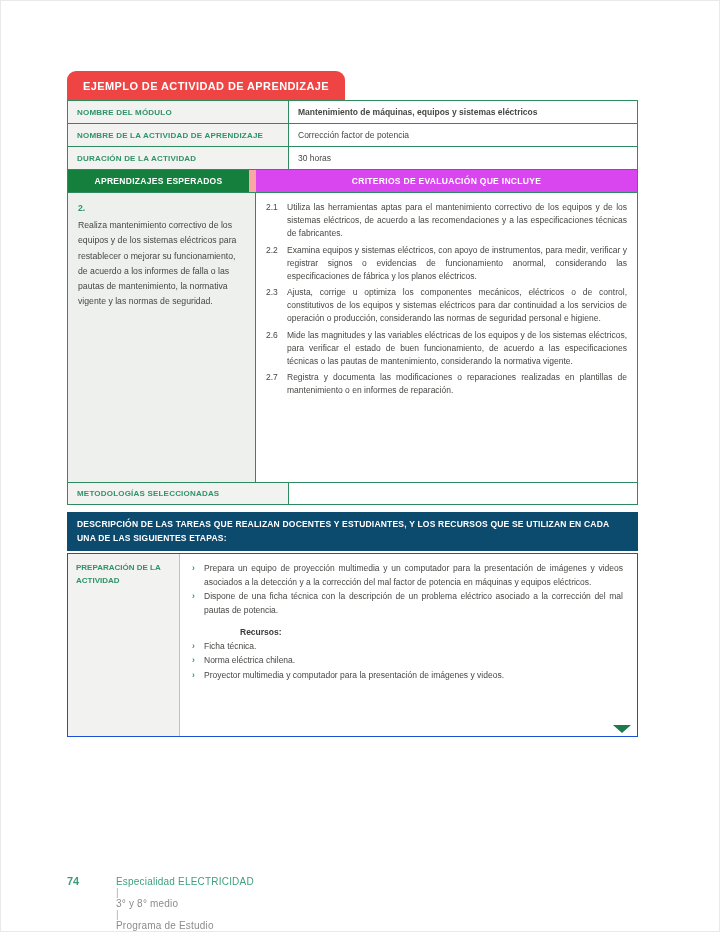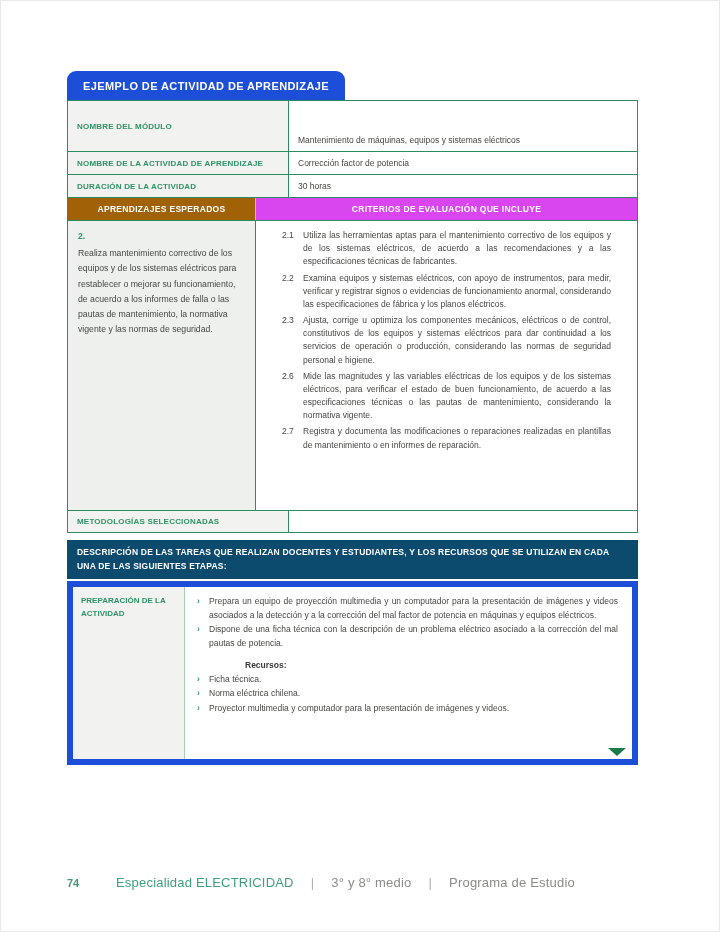--- a/index.html
+++ b/index.html
@@ -13,21 +13,21 @@
     border:1px solid #e9e9e7;
   }
   .content{
     position:absolute;
     left:66px;top:70px;
     width:571px;
   }
   
   .badge{
     display:inline-block;
-    background:#1d4ed8;
+    background:#ef4444;
     color:#ffffff;
     font-weight:bold;
     font-size:11px;
     letter-spacing:.4px;
     padding:9px 16px 8px 16px;
     border-radius:9px 9px 0 0;
   }
   
   .main-table{
     border:1px solid #2e8b5f;
@@ -48,43 +48,43 @@
     font-size:8px;
     letter-spacing:.2px;
     border-right:1px solid #2e8b5f;
     display:flex;align-items:center;
   }
   .value-cell{
     font-size:8.5px;
     display:flex;align-items:center;
     color:#474744;
   }
-  .value-cell.bold{font-weight:normal;margin-top:28px;}
+  .value-cell.bold{font-weight:bold;}
   .head-left{
-    background:#a16207;color:#fff;font-weight:bold;font-size:8.5px;
+    background:#15803d;color:#fff;font-weight:bold;font-size:8.5px;
     text-align:center;justify-content:center;display:flex;align-items:center;
     letter-spacing:.3px;padding:6px 4px;
-    border-right:1px solid #fca5a5;
+    border-right:7px solid #fca5a5;
   }
   .head-right{
     background:#d946ef;color:#fff;font-weight:bold;font-size:8.5px;
     text-align:center;justify-content:center;display:flex;align-items:center;
     letter-spacing:.3px;padding:6px 4px;
   }
   .expected-cell{
     background:#edf0ed;
     border-right:1px solid #2e8b5f;
     padding:8px 10px;
     font-size:8.7px;
     line-height:1.75;
   }
   .expected-num{color:#2e9468;font-weight:bold;display:block;margin-bottom:2px;}
   .expected-text{text-align:justify;color:#474744;}
   .criteria-cell{
-    padding:8px 26px;
+    padding:8px 10px;
     min-height:273px;
   }
   .crit-item{
     display:grid;
     grid-template-columns:21px 1fr;
     font-size:8.5px;
     line-height:1.55;
     margin-bottom:3px;
   }
   .crit-num{color:#474744;}
@@ -96,21 +96,21 @@
     color:#ffffff;
     font-weight:bold;
     font-size:8.5px;
     letter-spacing:.2px;
     line-height:1.6;
     padding:6px 10px;
   }
   
   .prep-table{
     margin-top:2px;
-    border:6px solid #1d4ed8;
+    border:1px solid #1d4ed8;
     display:grid;
     grid-template-columns:112px 1fr;
     position:relative;
     min-height:184px;
     box-sizing:border-box;
   }
   .stage-cell{
     background:#f2f2f0;
     color:#2e9468;
     font-weight:bold;
@@ -150,24 +150,24 @@
     position:absolute;
     left:66px;top:874px;
     display:flex;
     align-items:baseline;
   }
   .page-num{
     color:#3e9b77;font-weight:bold;font-size:11px;
     width:49px;
   }
   .footer-meta{
-    font-size:13px;
+    font-size:10px;
     color:#8c8c8a;
     letter-spacing:.2px;
-    display:flex;gap:17px;align-items:baseline;
+    display:flex;gap:0;align-items:baseline;flex-direction:column;
   }
   .footer-specialty{color:#3fa080;}
   .footer-sep{color:#b0b0ae;}
 </style>
 </head>
 <body>
 
 <div class="content">
 
   <div class="badge">EJEMPLO DE ACTIVIDAD DE APRENDIZAJE</div>

